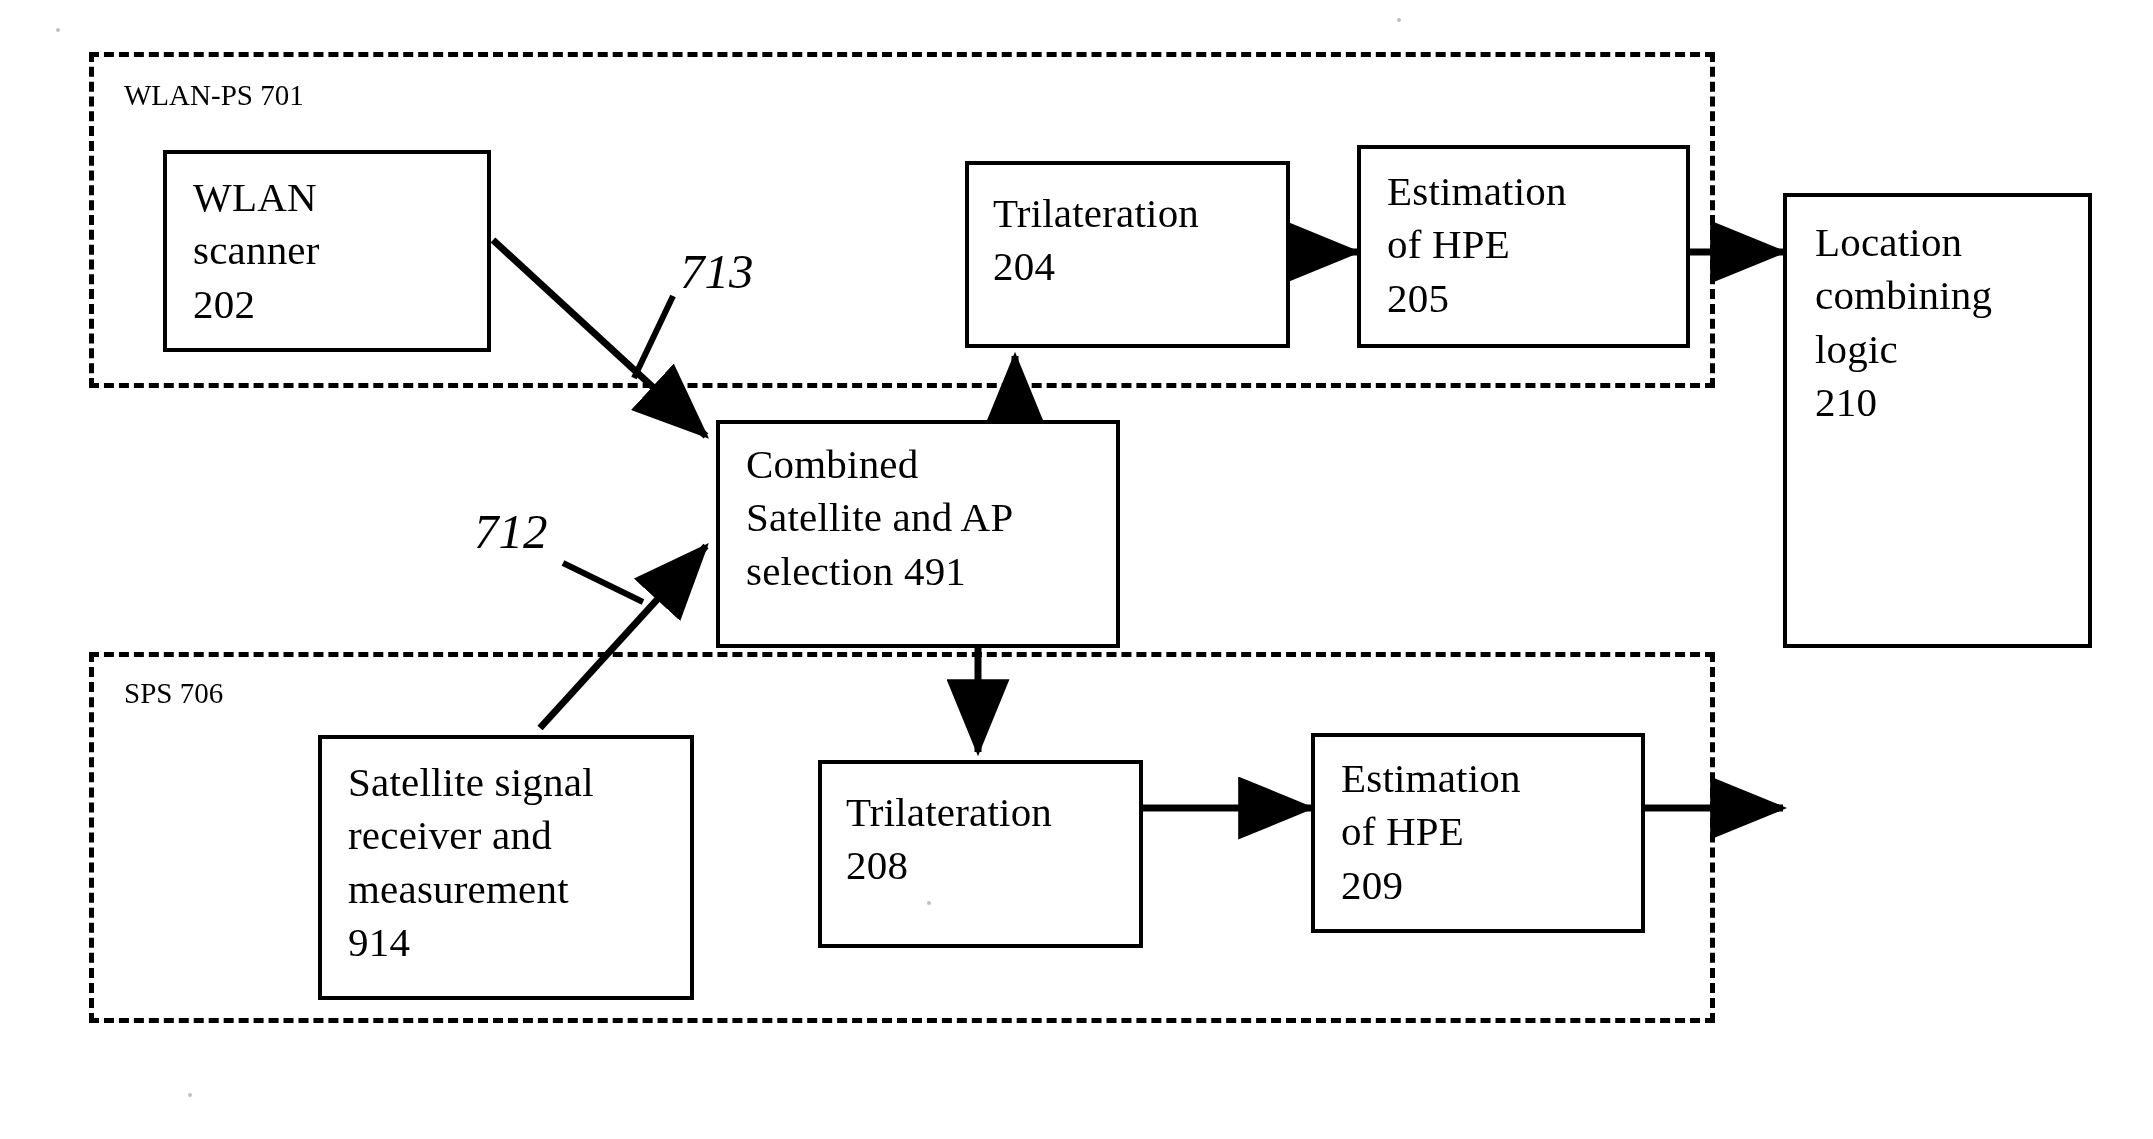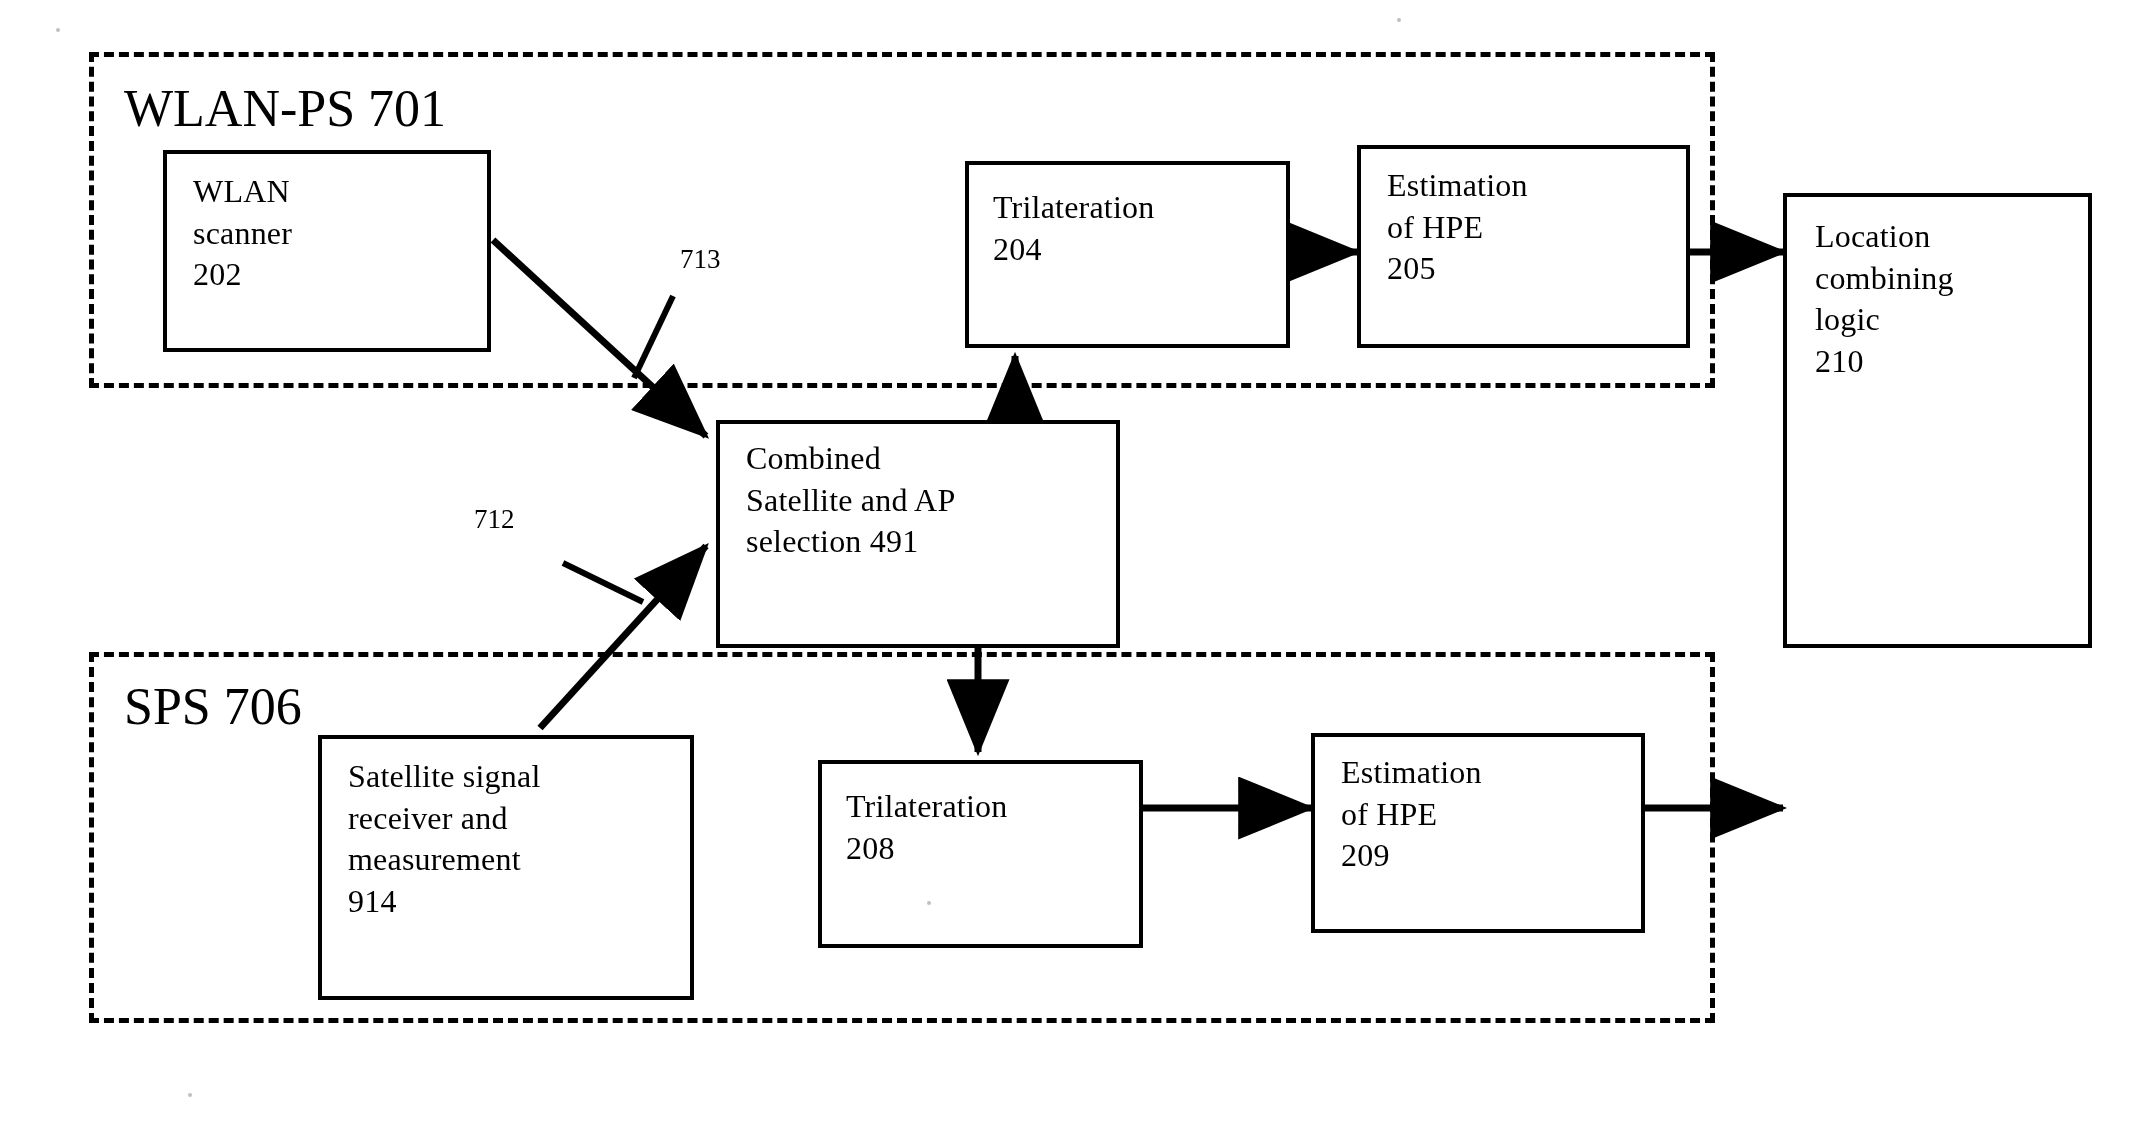--- a/index.html
+++ b/index.html
@@ -25,42 +25,43 @@
     pointer-events: none;
   }
   .box {
     position: absolute;
     border: 4px solid #000000;
     background: #ffffff;
     box-sizing: border-box;
   }
   .box-text {
     position: absolute;
-    font-size: 32px;
+    font-size: 41px;
     line-height: 1.30;
     white-space: pre-line;
     letter-spacing: 0.2px;
   }
   .group-box {
     position: absolute;
     border: 5px dashed #000000;
     background: transparent;
     box-sizing: border-box;
   }
   .group-label {
     position: absolute;
-    font-size: 52px;
+    font-size: 29px;
     line-height: 1.2;
     white-space: nowrap;
   }
   .ref-label {
     position: absolute;
-    font-size: 27px;
+    font-size: 49px;
     line-height: 1.2;
     white-space: nowrap;
+    font-style: italic;
   }
   .speck {
     position: absolute;
     width: 4px;
     height: 4px;
     background: #8a8a8a;
     border-radius: 50%;
     opacity: 0.55;
   }
 </style>

